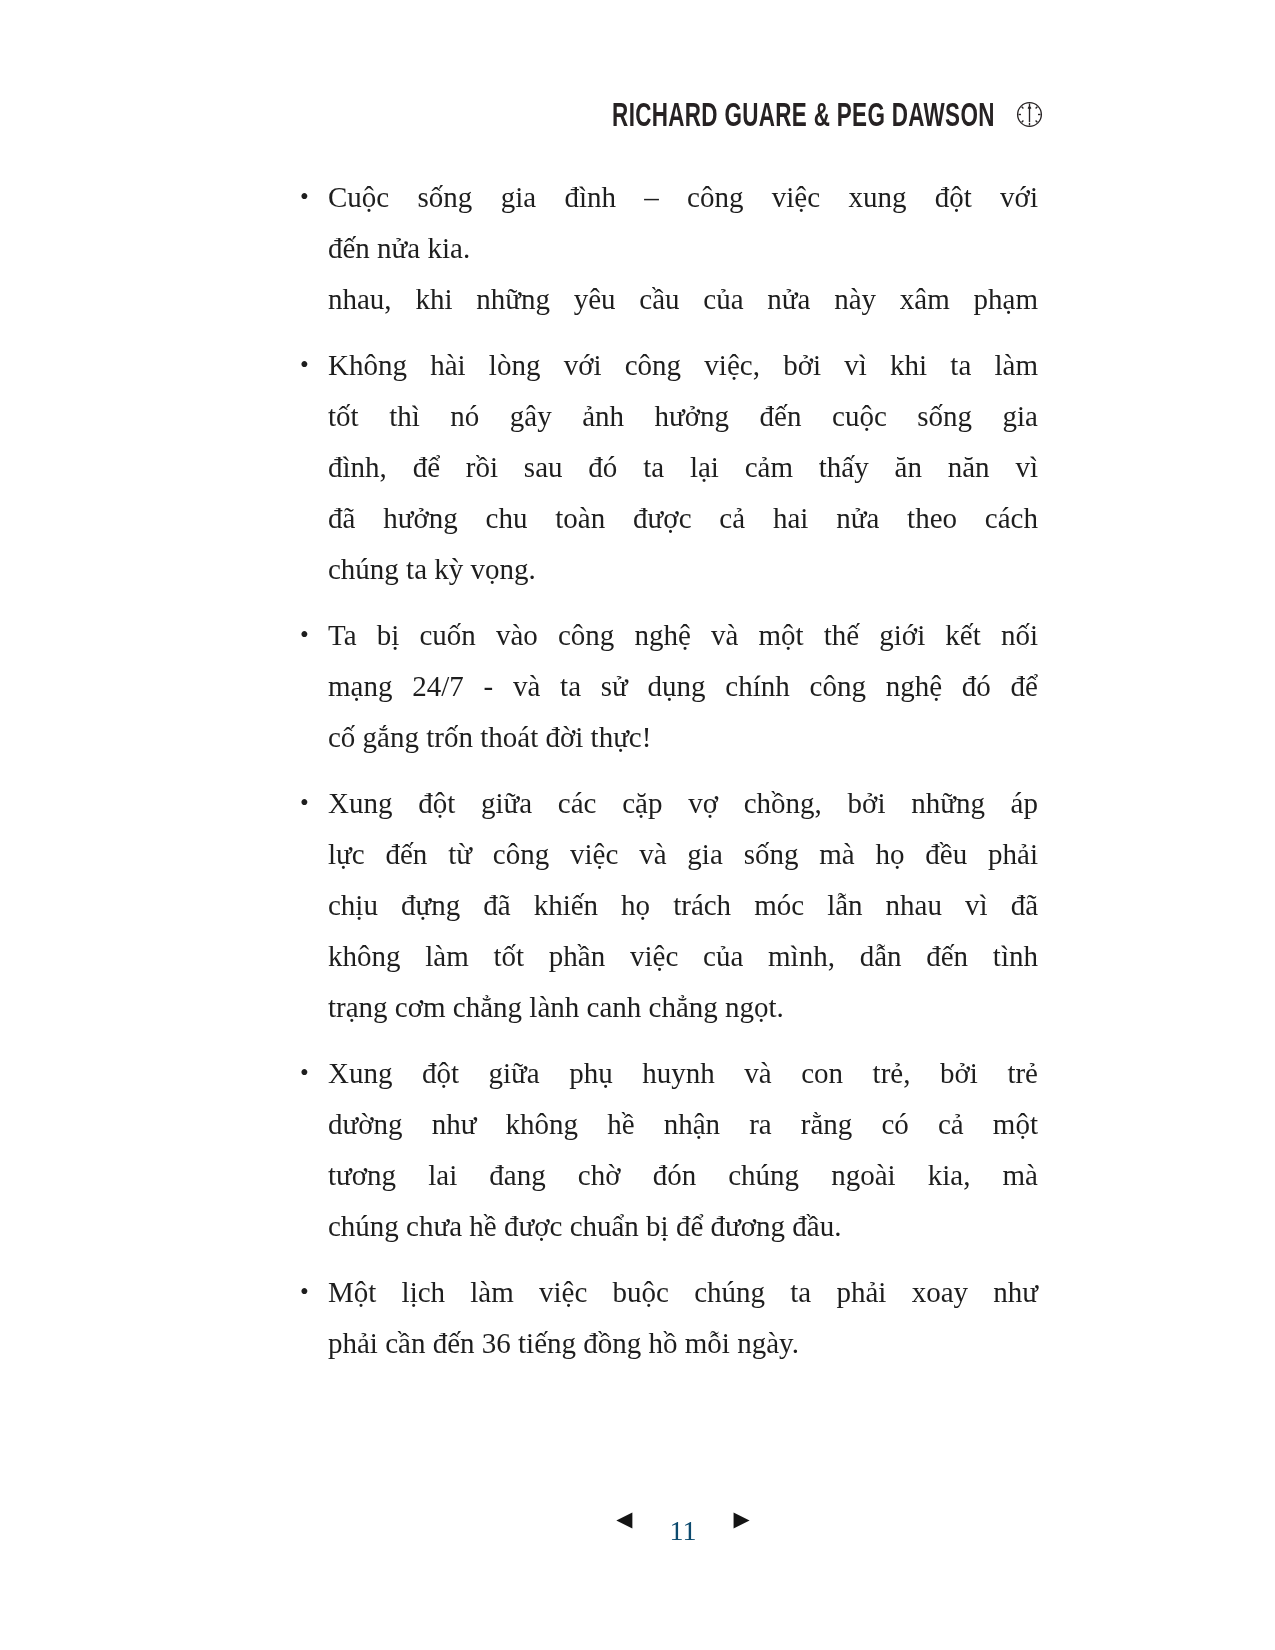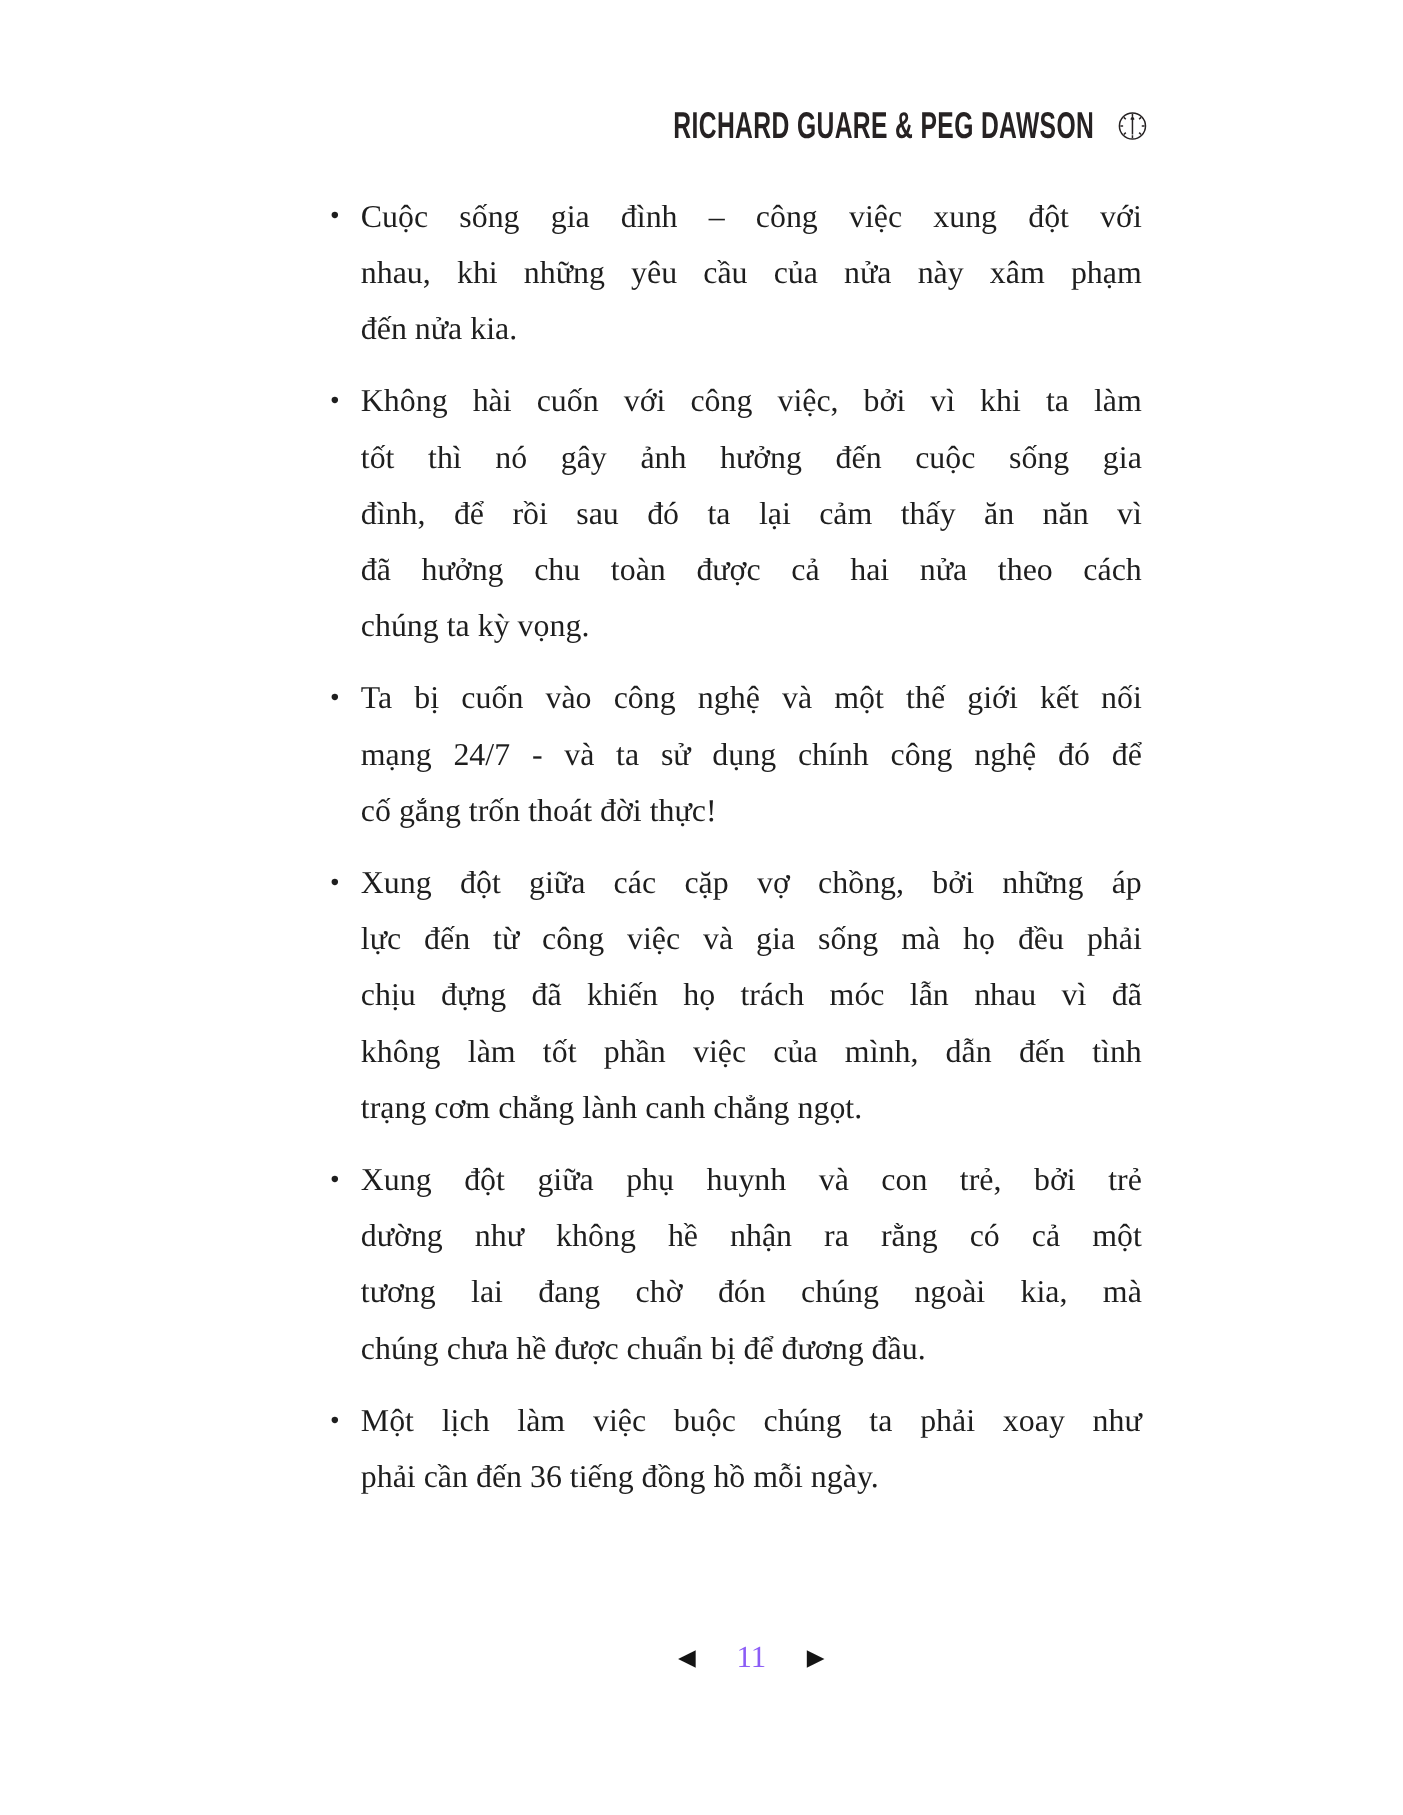--- a/index.html
+++ b/index.html
@@ -82,22 +82,23 @@
   .arrow {
     font-family:"DejaVu Sans", sans-serif;
     font-size:21px;
     color:#141414;
     cursor:pointer;
     line-height:30px;
   }
   .page-num {
     font-family:"Liberation Serif", serif;
     font-size:28px;
-    color:#8b5cf6;
+    color:#0c4a6e;
     line-height:30px;
+    margin-top:24px;
   }
 </style>
 </head>
 <body>
 
 <div class="page">
 
   <div class="header">
     <span class="authors">RICHARD GUARE &amp; PEG DAWSON</span>
     <span class="clock">
@@ -116,26 +117,26 @@
           <path d="M12.6 8 L14 5.6 L15.4 8" fill="none"></path>
         </g>
       </svg>
     </span>
   </div>
 
   <div class="content" id="bullet-list">
       <div class="bullet-item">
         <span class="dot">•</span>
         <div class="line">Cuộc sống gia đình – công việc xung đột với</div>
+        <div class="line last">đến nửa kia.</div>
         <div class="line">nhau, khi những yêu cầu của nửa này xâm phạm</div>
-        <div class="line last">đến nửa kia.</div>
       </div>
       <div class="bullet-item">
         <span class="dot">•</span>
-        <div class="line">Không hài cuốn với công việc, bởi vì khi ta làm</div>
+        <div class="line">Không hài lòng với công việc, bởi vì khi ta làm</div>
         <div class="line">tốt thì nó gây ảnh hưởng đến cuộc sống gia</div>
         <div class="line">đình, để rồi sau đó ta lại cảm thấy ăn năn vì</div>
         <div class="line">đã hưởng chu toàn được cả hai nửa theo cách</div>
         <div class="line last">chúng ta kỳ vọng.</div>
       </div>
       <div class="bullet-item">
         <span class="dot">•</span>
         <div class="line">Ta bị cuốn vào công nghệ và một thế giới kết nối</div>
         <div class="line">mạng 24/7 - và ta sử dụng chính công nghệ đó để</div>
         <div class="line last">cố gắng trốn thoát đời thực!</div>

